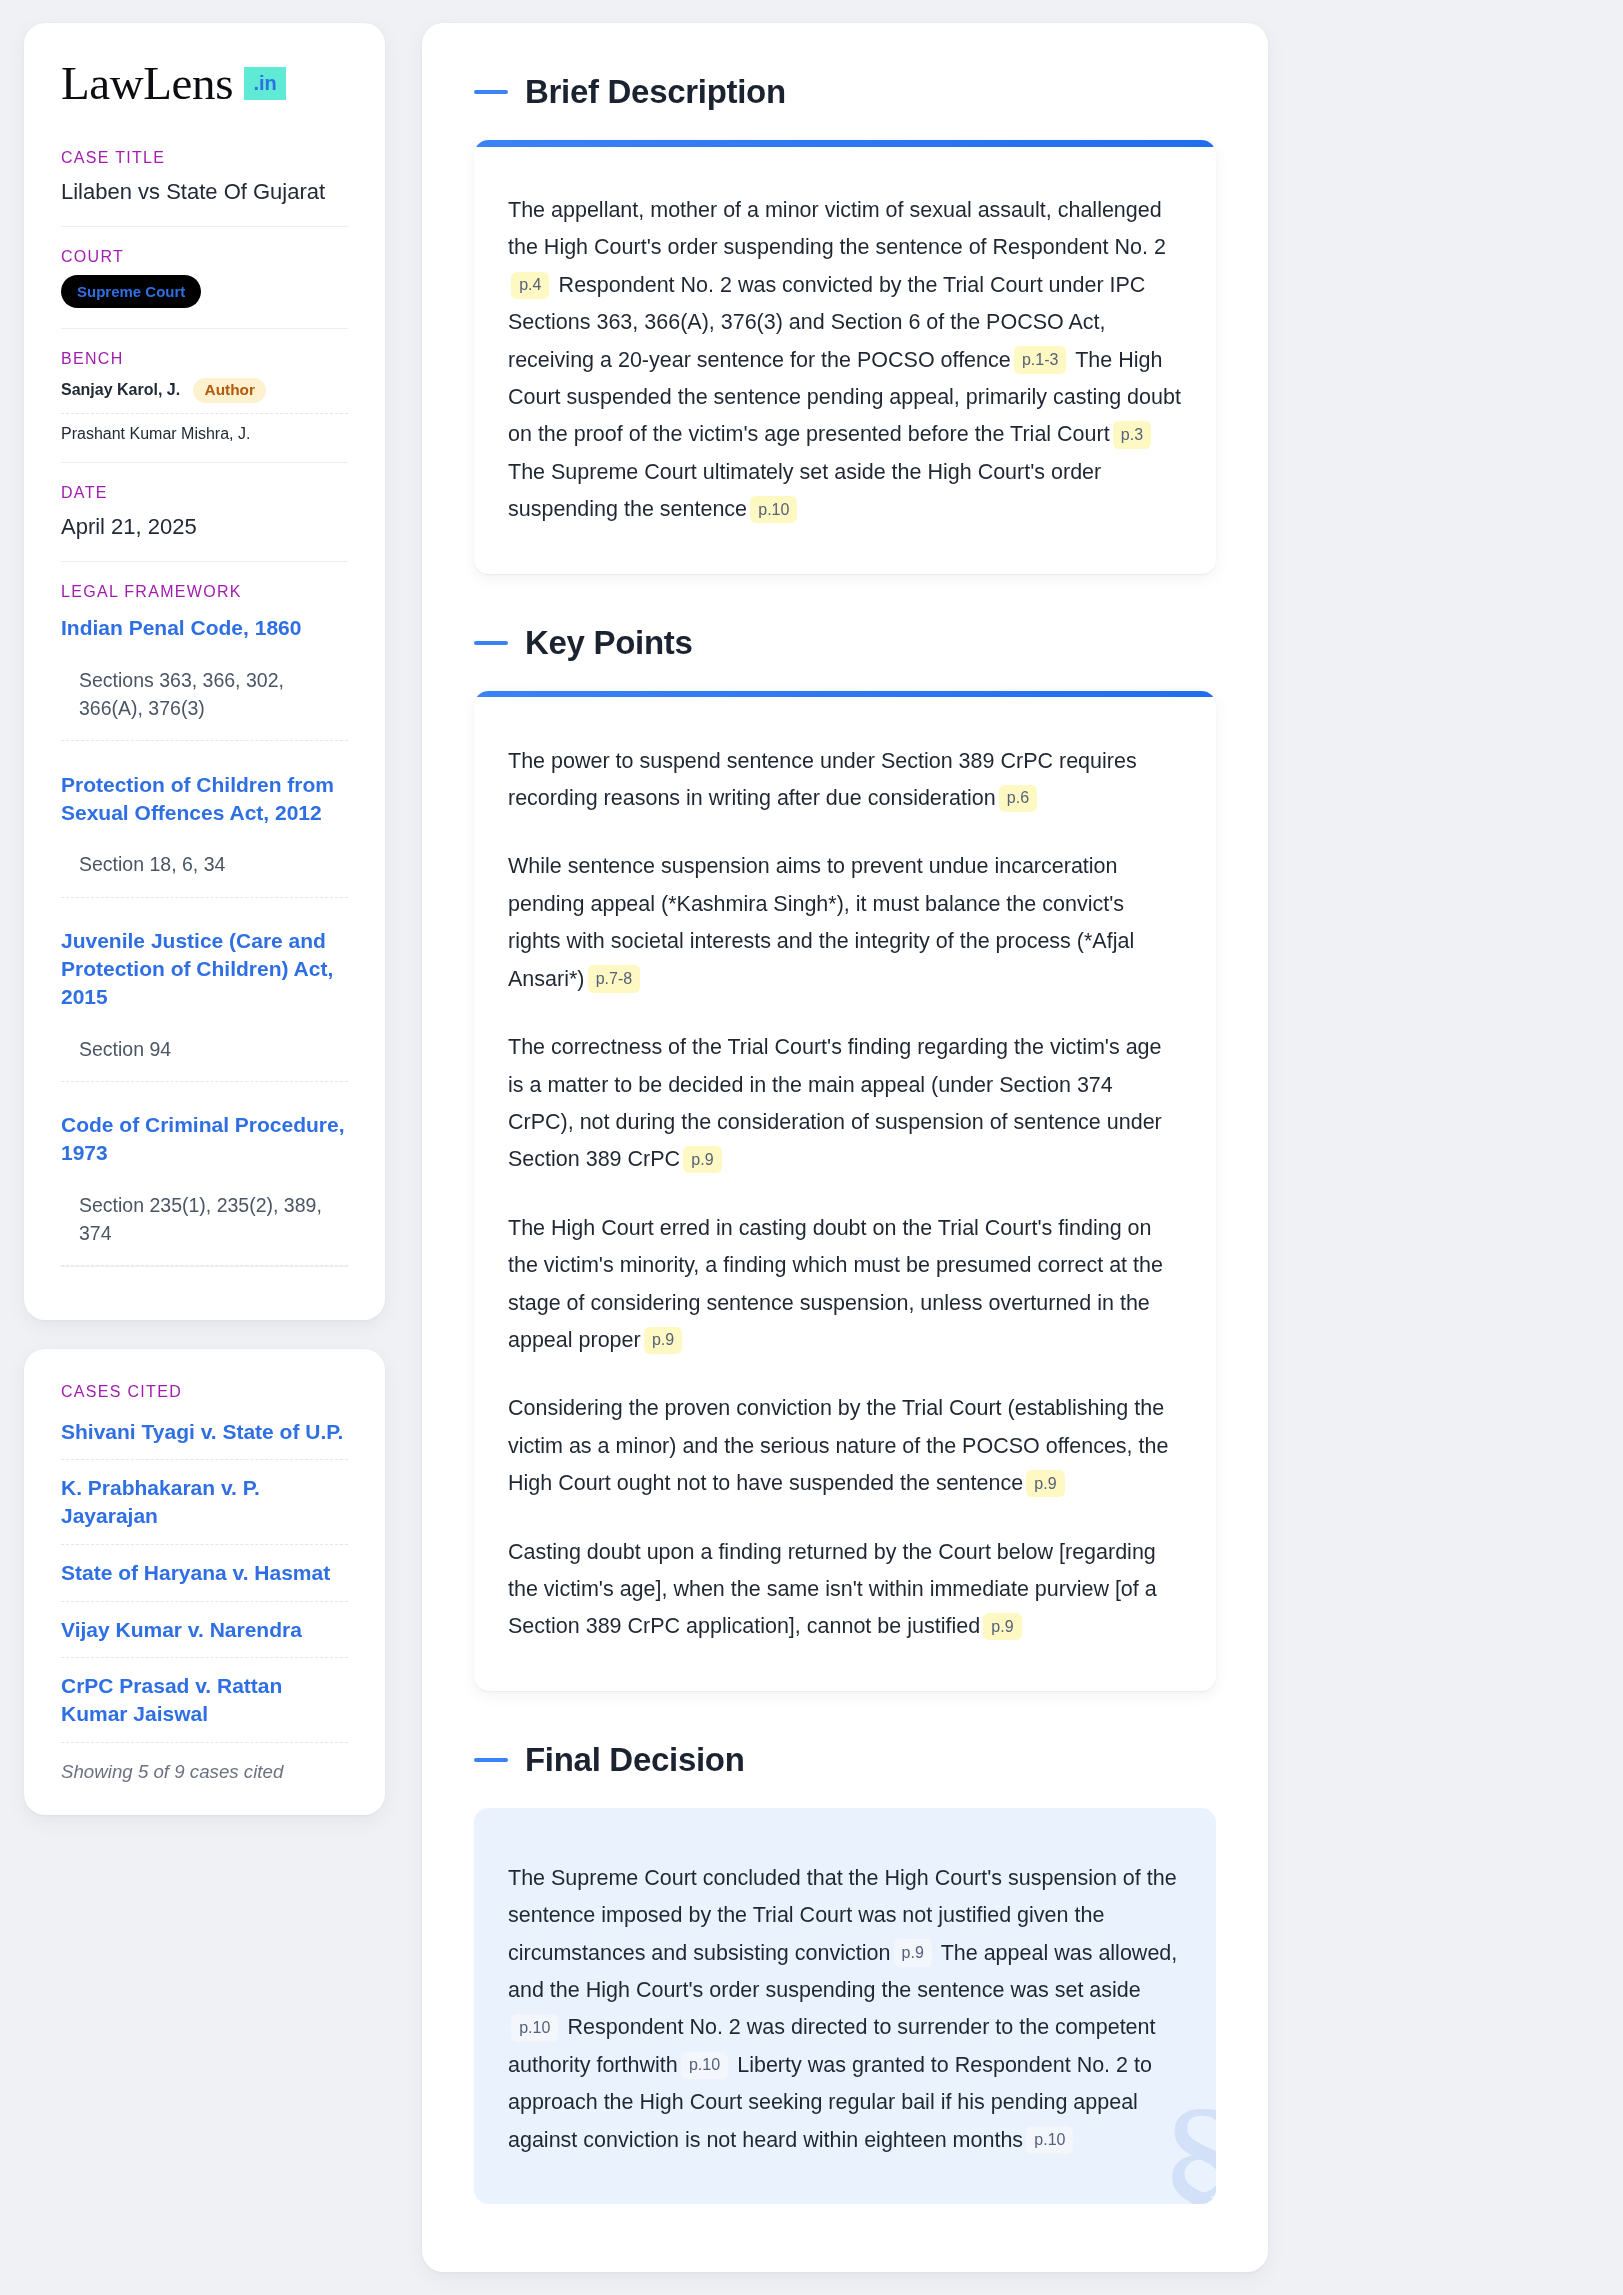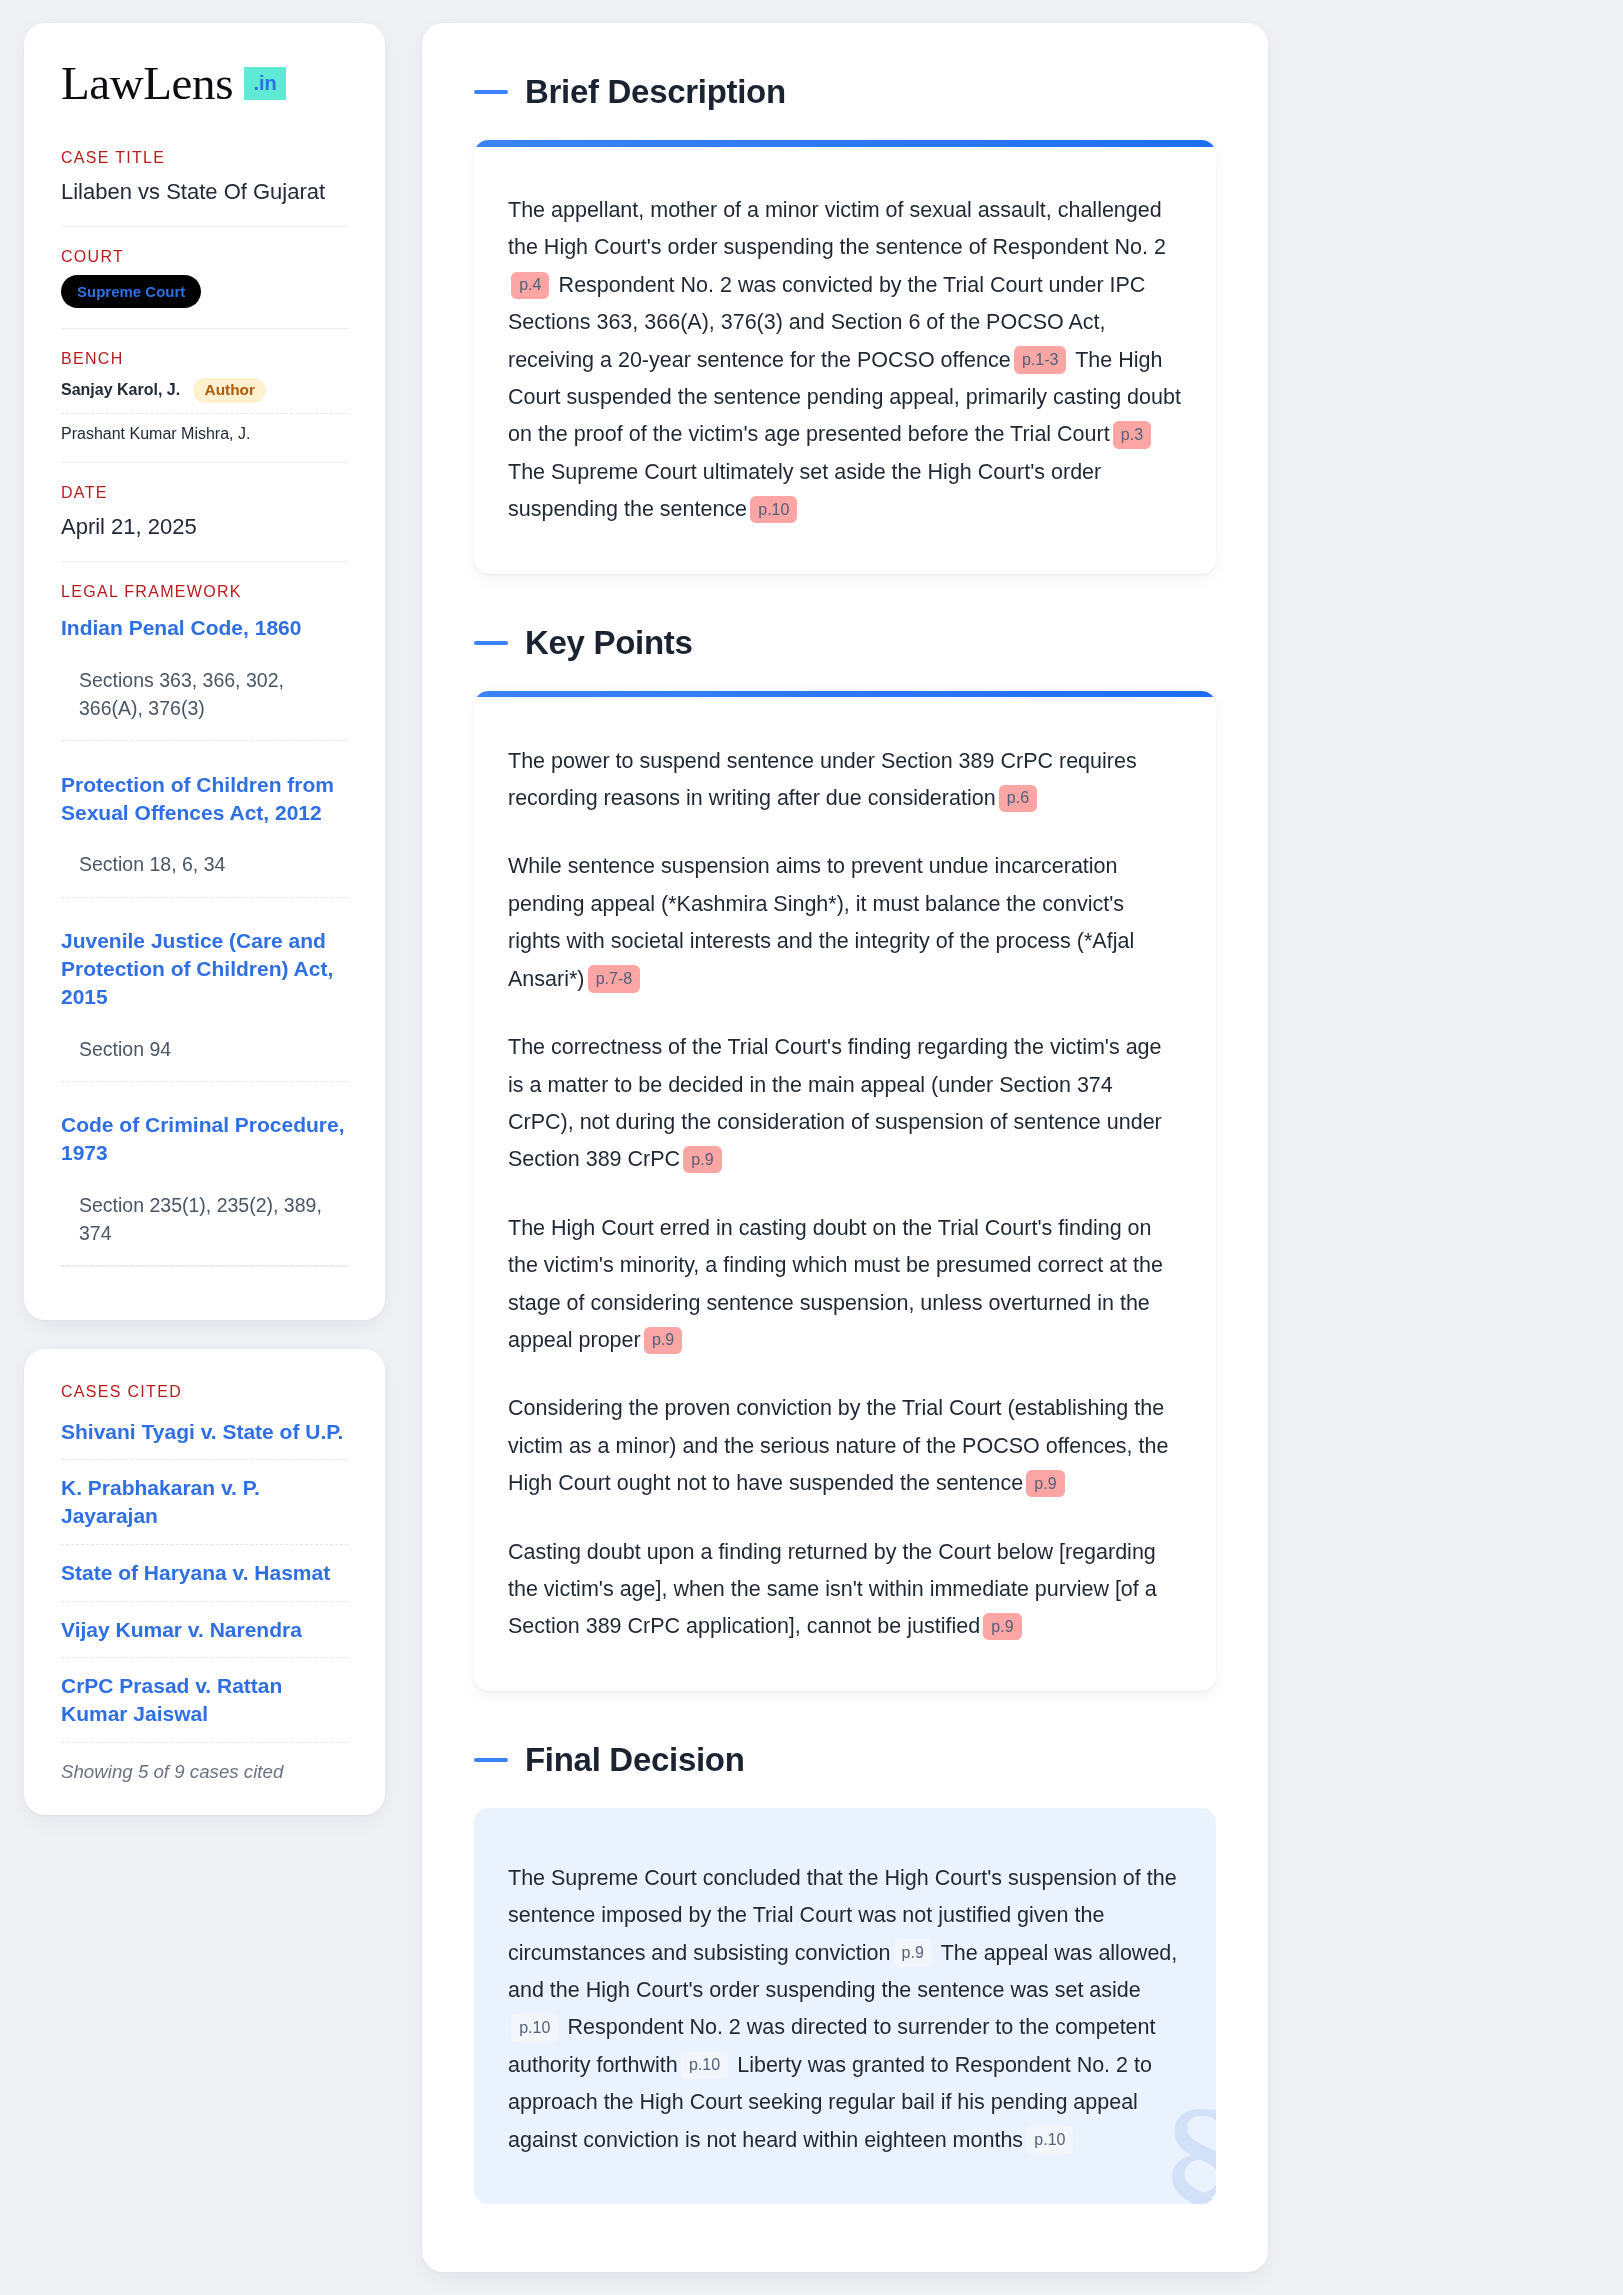--- a/index.html
+++ b/index.html
@@ -56,21 +56,21 @@
     font-weight: bold;
     font-size: 20px;
     padding: 5.7px 9px 6.5px 9px;
     border-radius: 0;
     line-height: 1;
   }
 
   .meta-label {
     font-size: 16px;
     letter-spacing: 1.3px;
-    color: #b91c1c;
+    color: #a21caf;
     text-transform: uppercase;
     margin-bottom: 9.7px;
   }
   .meta-value {
     font-size: 22px;
     color: #222a37;
     line-height: 1.34;
   }
   .meta-block { padding-bottom: 19.5px; }
   .meta-rule {
@@ -219,21 +219,21 @@
     font-size: 21.5px;
     line-height: 1.74;
     color: #1f2733;
     margin-bottom: 31px;
   }
   .para:last-child { margin-bottom: 0; }
   .panel.tinted .para { margin-bottom: 0; }
 
   .pref {
     display: inline-block;
-    background: #fca5a5;
+    background: #fef9c3;
     color: #55607a;
     font-size: 16px;
     line-height: 1;
     padding: 5.7px 8px;
     border-radius: 5.7px;
     margin: 0 3.2px;
     vertical-align: 1.6px;
     white-space: nowrap;
   }
   .panel.tinted .pref { background: #f3f6fb; }

